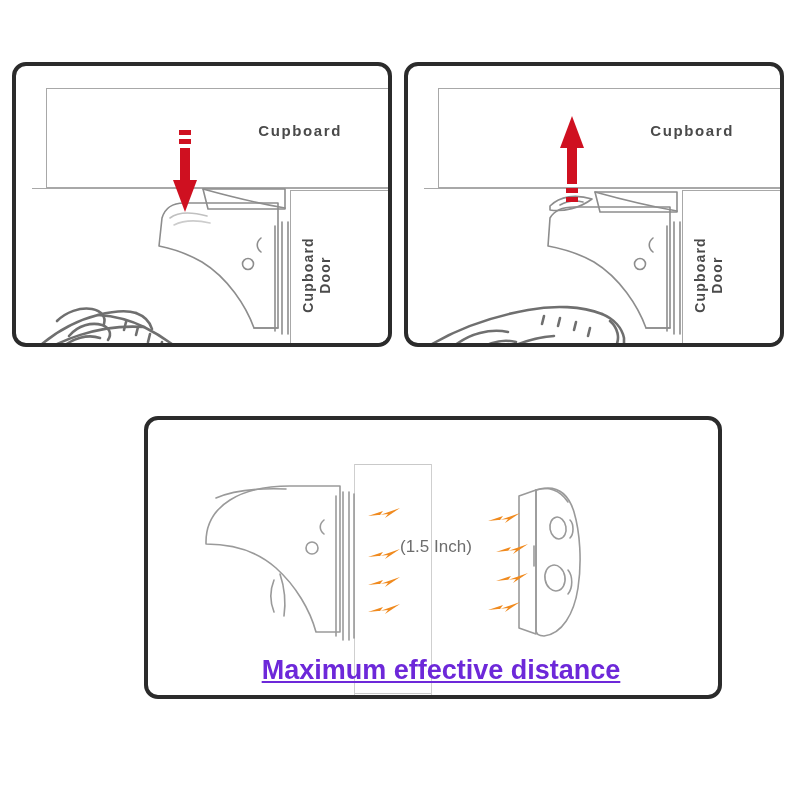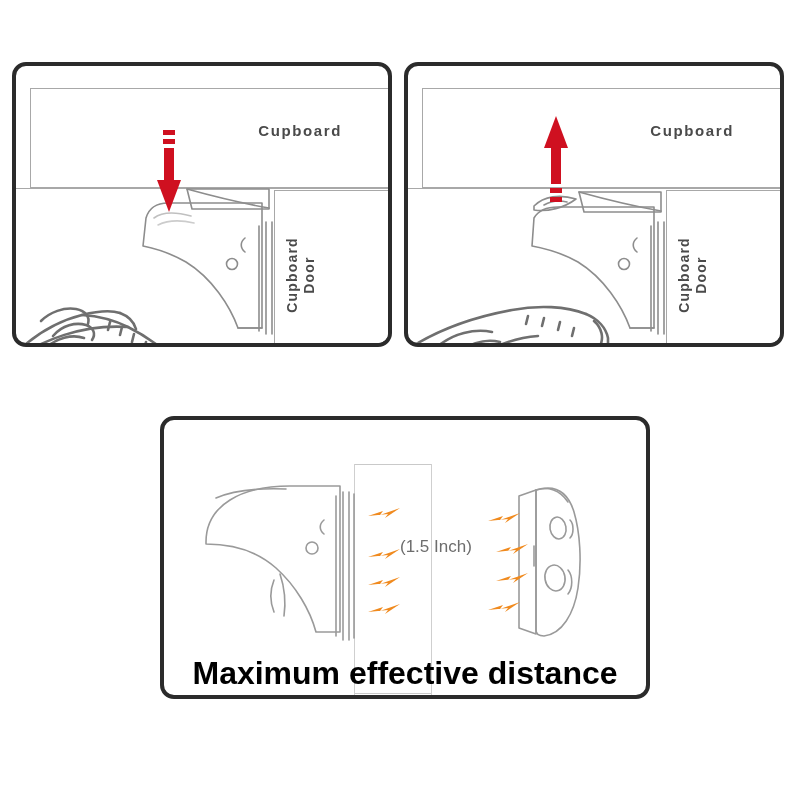--- a/index.html
+++ b/index.html
@@ -12,23 +12,23 @@
   .panel{
     position:absolute;
     background:#ffffff;
     border:4px solid #2b2b2b;
     border-radius:14px;
     box-sizing:border-box;
     overflow:hidden;
   }
   #panel-press{left:12px;  top:62px;  width:380px; height:285px;}
   #panel-lift {left:404px; top:62px;  width:380px; height:285px;}
-  #panel-dist {left:160px; top:416px; width:490px; height:283px;}
-
-  .clip{position:absolute;inset:0;overflow:hidden;}
+  #panel-dist {left:144px; top:416px; width:578px; height:283px;}
+
+  .clip{position:absolute;inset:0;overflow:hidden;margin-left:16px;}
 
   
   .cupboard-box{
     position:absolute;
     left:14px; top:22px; right:-2px; height:100px;
     border:1px solid #a8a8a8;
     box-sizing:border-box;
     background:#fff;
   }
   .cupboard-label{
@@ -94,24 +94,25 @@
     font-size:31px;
     color:#5f5f5f;
     letter-spacing:0px;
     white-space:nowrap;
     font-family:"Liberation Sans", sans-serif;
   }
   .dist-caption{
     position:absolute;
     left:0; right:0;
     text-align:center;
-    font-size:32px;
+    font-size:27px;
     font-weight:bold;
-    color:#000000;
+    color:#6d28d9;
     white-space:nowrap;
+    text-decoration:underline;
   }
   
   .guide{
     position:absolute;
     width:1px;
     background:#cfcfcf;
   }
   
   .slab{
     position:absolute;

